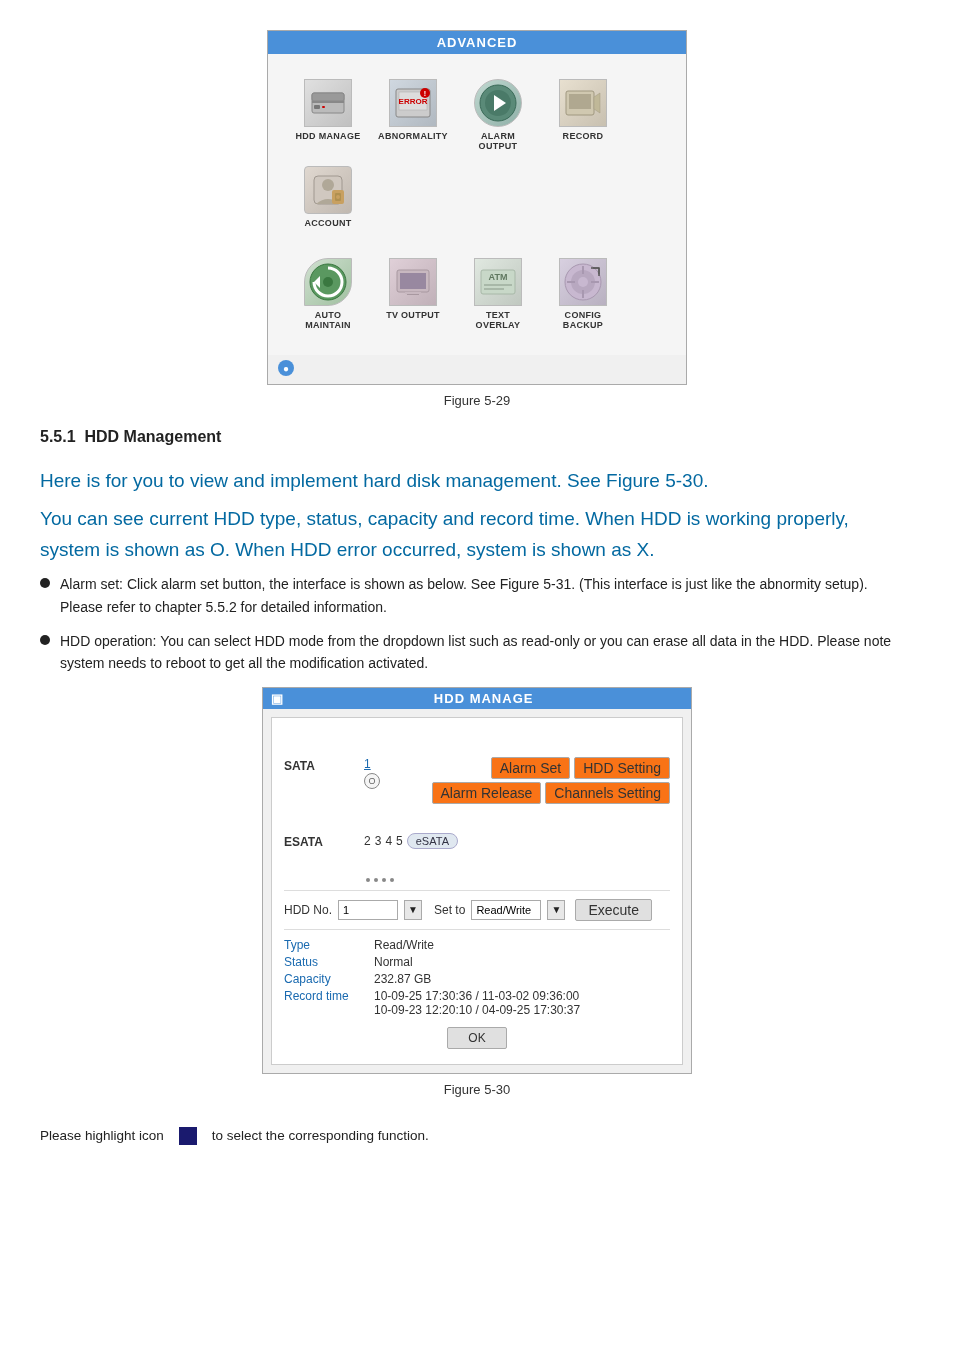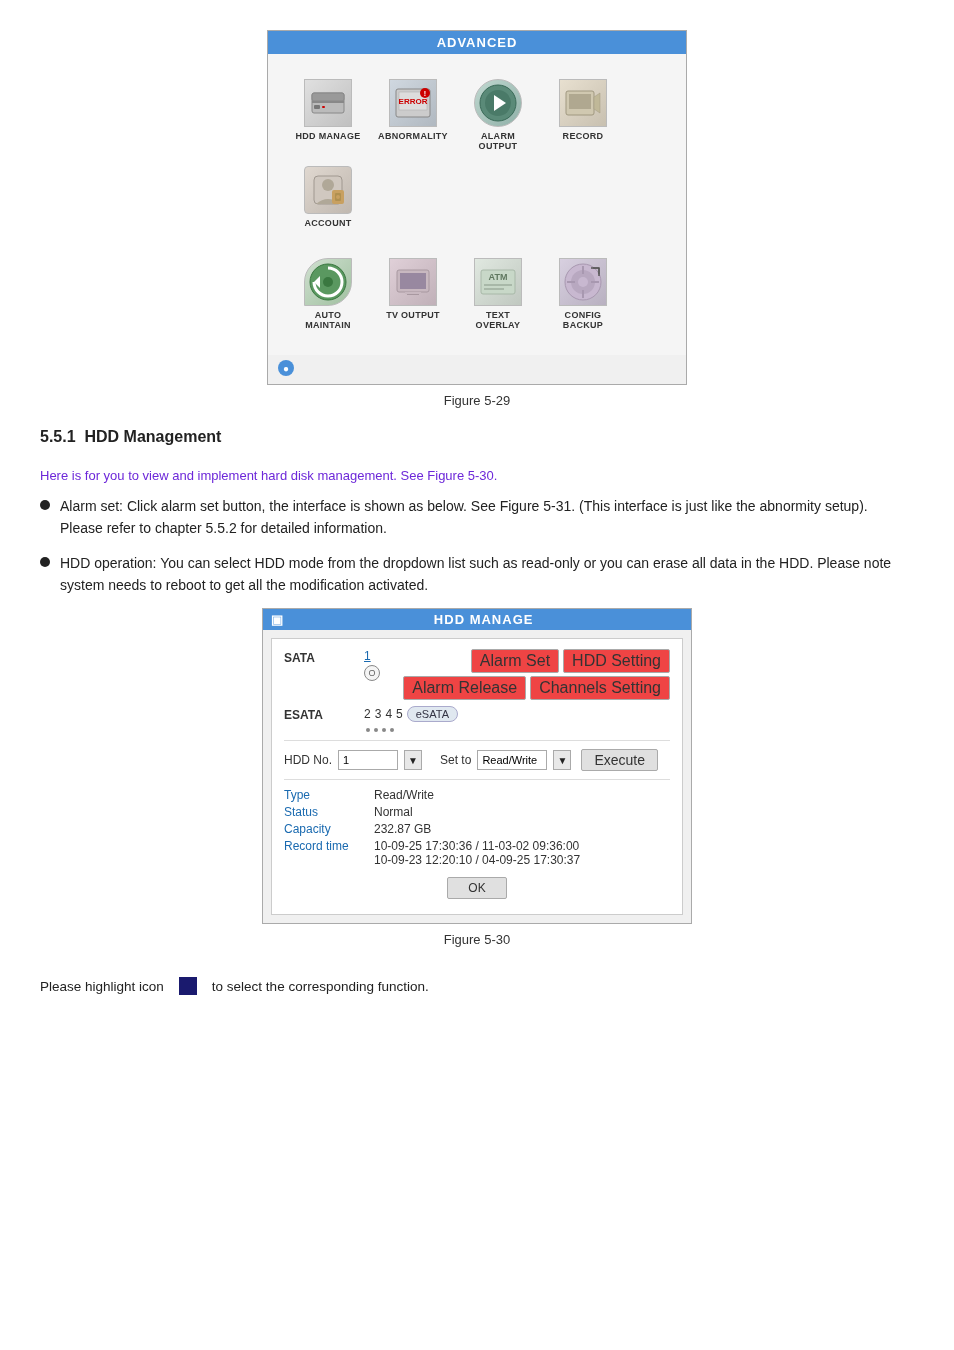--- a/index.html
+++ b/index.html
@@ -116,24 +116,24 @@
 
     
     .section-heading {
       font-size: 16px;
       font-weight: bold;
       margin: 15px 0 20px 0;
     }
 
     
     .body-text {
-      font-size: 13px;
+      font-size: 19px;
       line-height: 1.6;
       margin-bottom: 8px;
-      color: #6d28d9;
+      color: #0369a1;
     }
 
     
     .bullet-list {
       list-style: none;
       margin: 8px 0;
       padding: 0;
     }
 
     .bullet-list li {
@@ -180,20 +180,21 @@
       background: #fff;
       border: 1px solid #ccc;
       margin: 8px;
       padding: 10px 12px;
     }
 
     .hdd-row {
       display: flex;
       align-items: flex-start;
       margin-bottom: 6px;
+      margin-top: 29px;
     }
 
     .hdd-label {
       font-size: 12px;
       color: #333;
       font-weight: bold;
       width: 80px;
       padding-top: 2px;
     }
 
@@ -243,25 +244,25 @@
     }
 
     .sata-dot {
       width: 4px;
       height: 4px;
       background: #888;
       border-radius: 50%;
     }
 
     .btn-small {
-      background: #ef4444;
+      background: #f97316;
       border: 1px solid #aaa;
       border-radius: 2px;
       padding: 2px 8px;
-      font-size: 16px;
+      font-size: 14px;
       color: #333;
       cursor: pointer;
     }
 
     .hdd-divider {
       height: 1px;
       background: #ddd;
       margin: 8px 0;
     }
 
@@ -494,20 +495,21 @@
   </div>
   <div class="figure-caption">Figure 5-29</div>
 </div>
 
 <div>
   <div class="section-heading">
     <span>5.5.1</span>&nbsp;
     <span>HDD Management</span>
   </div>
   <p class="body-text">Here is for you to view and implement hard disk management. See Figure 5-30.</p>
+  <p class="body-text">You can see current HDD type, status, capacity and record time. When HDD is working properly, system is shown as O. When HDD error occurred, system is shown as X.</p>
 
   <ul class="bullet-list">
     <li>
       <div class="bullet-dot"></div>
       <span>Alarm set: Click alarm set button, the interface is shown as below. See Figure 5-31. (This interface is just like the abnormity setup). Please refer to chapter 5.5.2 for detailed information.</span>
     </li>
     <li>
       <div class="bullet-dot"></div>
       <span>HDD operation: You can select HDD mode from the dropdown list such as read-only or you can erase all data in the HDD. Please note system needs to reboot to get all the modification activated.</span>
     </li>
@@ -565,21 +567,21 @@
           <div class="sata-dot"></div>
         </div>
       </div>
 
       <div class="hdd-divider"></div>
 
       <div class="hdd-no-row">
         <span class="set-to-label">HDD No.</span>
         <input class="hdd-no-input" type="text" value="1" style="">
         <div class="dropdown-arrow">▼</div>
-        <span class="set-to-label" style="margin-left:12px;">Set to</span>
+        <span class="set-to-label" style="margin-left:6px;">Set to</span>
         <input class="set-to-input" type="text" value="Read/Write" style="">
         <div class="dropdown-arrow">▼</div>
         <button class="execute-btn" style="margin-left:4px;">Execute</button>
       </div>
 
       <div class="hdd-divider"></div>
 
       <div class="info-row">
         <span class="info-key">Type</span>
         <span class="info-val">Read/Write</span>

